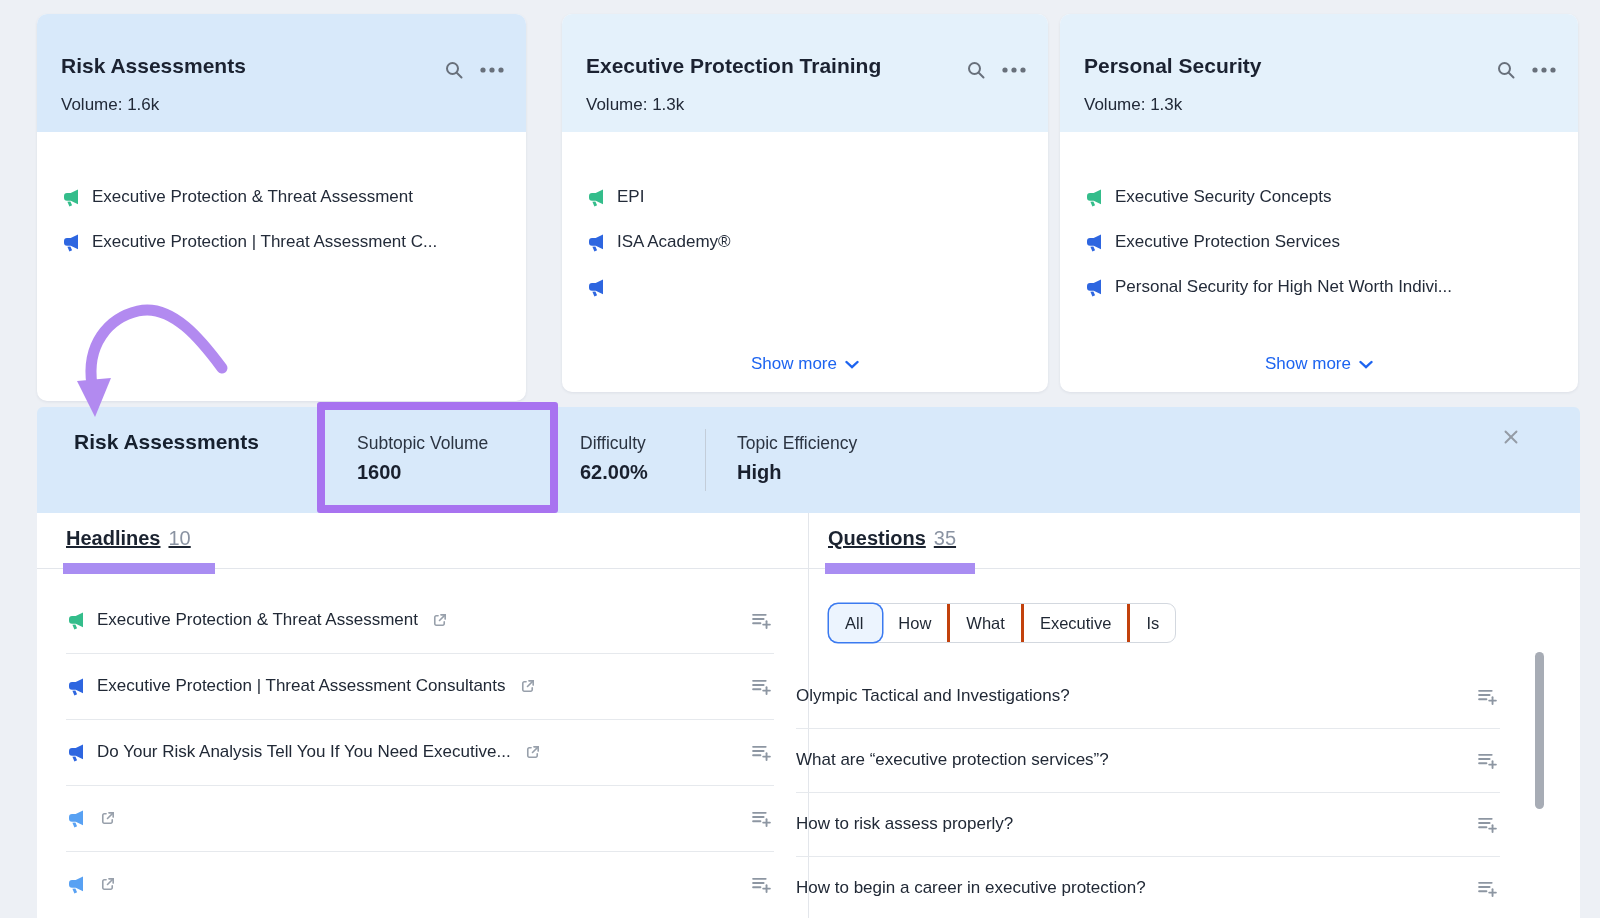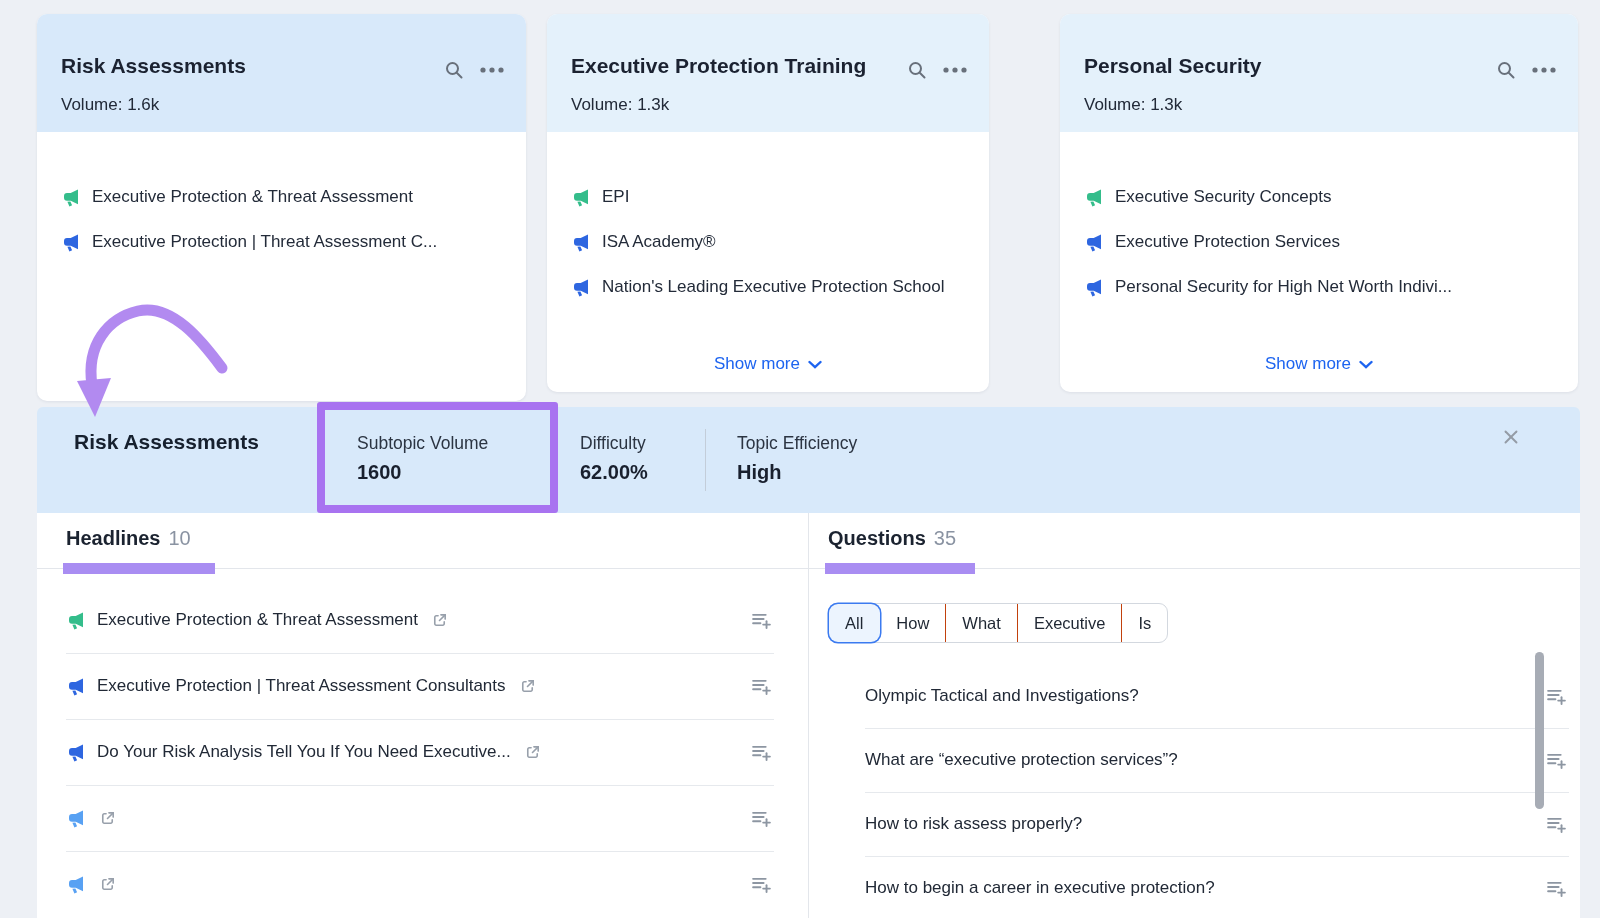--- a/index.html
+++ b/index.html
@@ -1,21 +1,21 @@
 <!DOCTYPE html>
 <html><head>
 <meta charset="utf-8">
 <style>
   html,body{margin:0;padding:0;background:#edf0f5;}
   #app{position:relative;width:1600px;height:918px;background:#edf0f5;overflow:hidden;
        font-family:"Liberation Sans","DejaVu Sans",sans-serif;-webkit-font-smoothing:antialiased;}
   
   .card{position:absolute;top:14px;background:#fff;border-radius:10px;box-shadow:0 1px 3px rgba(25,40,70,.08);}
   #card1{left:37px;width:489px;height:387px;}
-  #card2{left:547px;width:442px;height:378px;}
+  #card2{left:562px;width:442px;height:378px;padding-left:44px;}
   #card3{left:1060px;width:518px;height:378px;}
   .card-head{position:absolute;left:0;top:0;right:0;height:118px;border-radius:10px 10px 0 0;}
   #card1 .card-head{background:#d8e9fa;}
   #card2 .card-head,#card3 .card-head{background:#e4f1fb;}
   .card-title{position:absolute;left:24px;top:40px;margin:0;font-size:21px;font-weight:bold;color:#1b2231;white-space:nowrap;}
   .card-vol{position:absolute;left:24px;top:81px;font-size:17px;color:#222a38;}
   .head-icons{position:absolute;right:22px;top:46px;display:flex;gap:16px;align-items:center;}
   .icon-btn{display:inline-flex;cursor:pointer;}
   .card-list{position:absolute;left:24px;right:14px;top:160px;list-style:none;margin:0;padding:0;}
   .card-list li{height:45px;display:flex;align-items:center;gap:11px;font-size:17px;color:#232b39;white-space:nowrap;overflow:hidden;cursor:pointer;}
@@ -31,35 +31,35 @@
   .metric-value{position:absolute;top:461px;font-size:20px;font-weight:bold;color:#19202e;white-space:nowrap;text-align:center;}
   #m1l{left:357px;} #m1v{left:357px;}
   #m2l{left:580px;} #m2v{left:580px;}
   #m3l{left:737px;} #m3v{left:737px;}
   #metric-divider{position:absolute;left:705px;top:429px;width:1px;height:62px;background:#c3cdd9;}
   #panel-close{position:absolute;left:1499px;top:425px;width:24px;height:24px;cursor:pointer;display:flex;align-items:center;justify-content:center;}
   
   #content{position:absolute;left:37px;top:513px;width:1543px;height:405px;background:#fff;}
   #col-divider{position:absolute;left:771px;top:0;width:1px;height:405px;background:#e3e6eb;}
   #head-border{position:absolute;left:0;top:55px;width:1543px;height:1px;background:#e3e6eb;}
-  .sec-heading{position:absolute;top:14px;font-size:20px;font-weight:bold;color:#1b2330;white-space:nowrap;}
+  .sec-heading{position:absolute;top:14px;font-size:20px;font-weight:bold;color:#1b2330;white-space:nowrap;text-decoration:underline;}
   #headlines-heading{left:29px;} #questions-heading{left:791px;}
   .sec-count{font-weight:normal;color:#8a93a2;margin-left:8px;}
   .list-row{position:absolute;display:flex;align-items:center;gap:11px;font-size:17px;color:#212936;cursor:pointer;}
   .h-row{left:29px;width:708px;height:66px;}
-  .q-row{left:828px;width:704px;height:64px;}
+  .q-row{left:759px;width:704px;height:64px;}
   .row-border{border-bottom:1px solid #e6e9ed;}
   .row-label{white-space:nowrap;overflow:hidden;}
   .ext{display:inline-flex;margin-left:2px;cursor:pointer;flex:0 0 auto;}
   .add{display:inline-flex;margin-left:auto;cursor:pointer;flex:0 0 auto;padding-right:2px;}
   
   #tabs{position:absolute;left:791px;top:90px;height:38px;display:flex;align-items:stretch;
         background:#fff;border:1px solid #d3d8df;border-radius:9px;}
   .tab{display:flex;align-items:center;justify-content:center;padding:0 16px;font-size:16.5px;color:#1f2733;
-       border-right:1px solid #c2410c;cursor:pointer;white-space:nowrap;}
+       border-right:3px solid #c2410c;cursor:pointer;white-space:nowrap;}
   .tab:last-child{border-right:none;}
   .tab.active{background:#ecf4fe;box-shadow:0 0 0 1.5px #3b7af0;border-radius:9px;z-index:2;border-right-color:transparent;}
   
   #scroll-thumb{position:absolute;left:1498px;top:139px;width:9px;height:157px;background:#a7acb5;border-radius:5px;cursor:pointer;}
   
   .ann{z-index:10;}
   #ann-box{position:absolute;left:317px;top:402px;width:241px;height:111px;border:8px solid #a873f0;border-radius:3px;box-sizing:border-box;pointer-events:none;}
   .ann-bar{position:absolute;top:563px;height:11px;background:#a98df2;pointer-events:none;}
   #ann-bar-headlines{left:63px;width:152px;}
   #ann-bar-questions{left:825px;width:150px;}
@@ -151,21 +151,20 @@
           </span>
         <span class="row-label">ISA Academy®</span>
       </li>
       <li>
         <span class="mega blue">
             <svg width="20" height="20" viewBox="0 0 20 20" fill="currentColor">
               <path d="M17 2.6v14.6l-7.3-3.5H6a3 3 0 0 1-3-3v-1.6a3 3 0 0 1 3-3h3.7L17 2.6z"></path>
               <path d="M6.4 14.7l2 4.7 2.7-1.1-1.7-3.9z"></path>
             </svg>
           </span>
-        <span class="row-label">Nation's Leading Executive Protection School</span>
       </li>
     </ul>
     <a class="footer-link">
       <span>Show more</span>
       <span><svg width="14" height="9" viewBox="0 0 14 9" fill="none" stroke="#1d64f0" stroke-width="2.4" stroke-linecap="round">
             <polyline points="1.5,2 7,7.2 12.5,2"></polyline>
           </svg></span>
     </a>
   </section>
 

